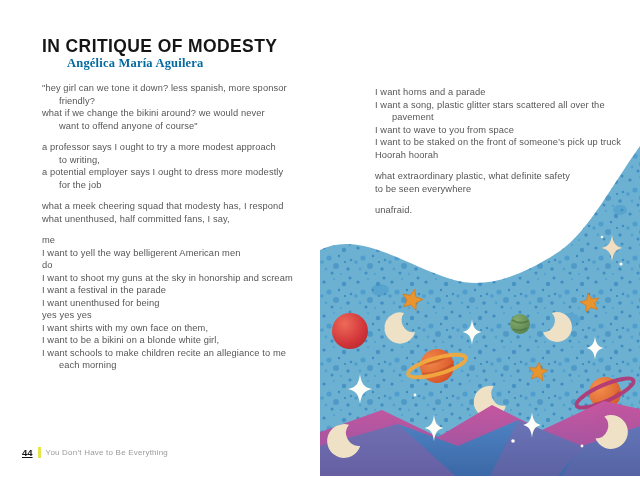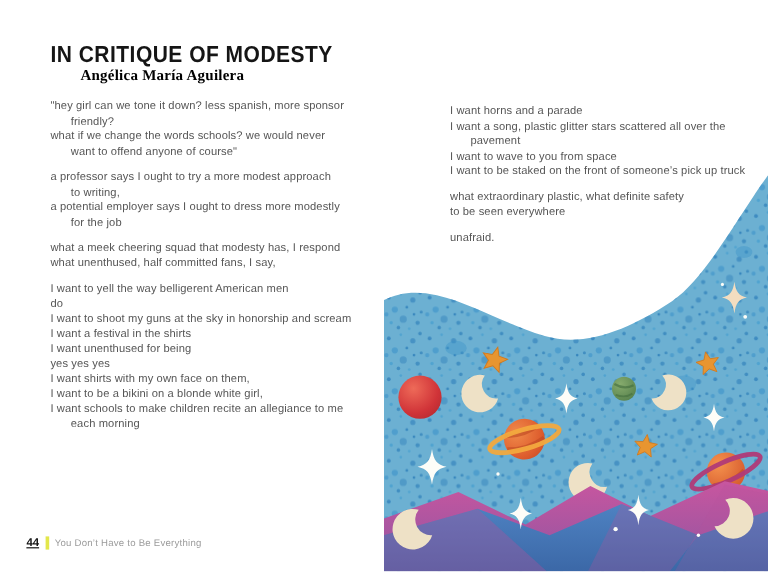--- a/index.html
+++ b/index.html
@@ -8,21 +8,21 @@
     overflow:hidden; font-family:"Liberation Sans", sans-serif;
   }
   .title {
     position:absolute; left:42px; top:34px;
     font-size:17.5px; font-weight:900; letter-spacing:.4px; color:#151515;
     transform:scaleY(1.1); transform-origin:left top; white-space:nowrap;
   }
   .author {
     position:absolute; left:67px; top:56px;
     font-family:"Liberation Serif", serif; font-weight:700;
-    font-size:12.5px; color:#000000; letter-spacing:.2px; white-space:nowrap;
+    font-size:12.5px; color:#0369a1; letter-spacing:.2px; white-space:nowrap;
   }
   .poem { position:absolute; font-size:9.3px; line-height:12.5px; color:#565656; letter-spacing:.1px; }
   .poem-left  { left:42px;  top:82px; width:290px; }
   .poem-right { left:375px; top:86px; width:262px; }
   .stanza { margin-bottom:9px; }
   .pline { white-space:nowrap; }
   .pline.indent { padding-left:17px; }
   .footer { position:absolute; left:22px; top:447px; display:flex; align-items:center; gap:5px; }
   .pagenum { font-weight:900; font-size:9.5px; color:#141414;text-decoration:underline; }
   .sep { width:3px; height:11px; }
@@ -34,53 +34,55 @@
 
 <div class="page">
 
   <div class="title">IN CRITIQUE OF MODESTY</div>
   <div class="author">Angélica María Aguilera</div>
 
   <div class="poem poem-left" id="poem-left">
       <div class="stanza">
         <div class="pline">"hey girl can we tone it down? less spanish, more sponsor</div>
         <div class="pline indent">friendly?</div>
-        <div class="pline">what if we change the words schools? we would never</div>
+        <div class="pline">what if we change the bikini around? we would never</div>
         <div class="pline indent">want to offend anyone of course"</div>
       </div>
       <div class="stanza">
         <div class="pline">a professor says I ought to try a more modest approach</div>
         <div class="pline indent">to writing,</div>
         <div class="pline">a potential employer says I ought to dress more modestly</div>
         <div class="pline indent">for the job</div>
       </div>
       <div class="stanza">
         <div class="pline">what a meek cheering squad that modesty has, I respond</div>
         <div class="pline">what unenthused, half committed fans, I say,</div>
       </div>
       <div class="stanza">
+        <div class="pline">me</div>
         <div class="pline">I want to yell the way belligerent American men</div>
         <div class="pline">do</div>
         <div class="pline">I want to shoot my guns at the sky in honorship and scream</div>
-        <div class="pline">I want a festival in the shirts</div>
+        <div class="pline">I want a festival in the parade</div>
         <div class="pline">I want unenthused for being</div>
         <div class="pline">yes yes yes</div>
         <div class="pline">I want shirts with my own face on them,</div>
         <div class="pline">I want to be a bikini on a blonde white girl,</div>
         <div class="pline">I want schools to make children recite an allegiance to me</div>
         <div class="pline indent">each morning</div>
       </div>
     </div>
   <div class="poem poem-right" id="poem-right">
       <div class="stanza">
         <div class="pline">I want horns and a parade</div>
         <div class="pline">I want a song, plastic glitter stars scattered all over the</div>
         <div class="pline indent">pavement</div>
         <div class="pline">I want to wave to you from space</div>
         <div class="pline">I want to be staked on the front of someone’s pick up truck</div>
+        <div class="pline">Hoorah hoorah</div>
       </div>
       <div class="stanza">
         <div class="pline">what extraordinary plastic, what definite safety</div>
         <div class="pline">to be seen everywhere</div>
       </div>
       <div class="stanza">
         <div class="pline">unafraid.</div>
       </div>
     </div>
 

